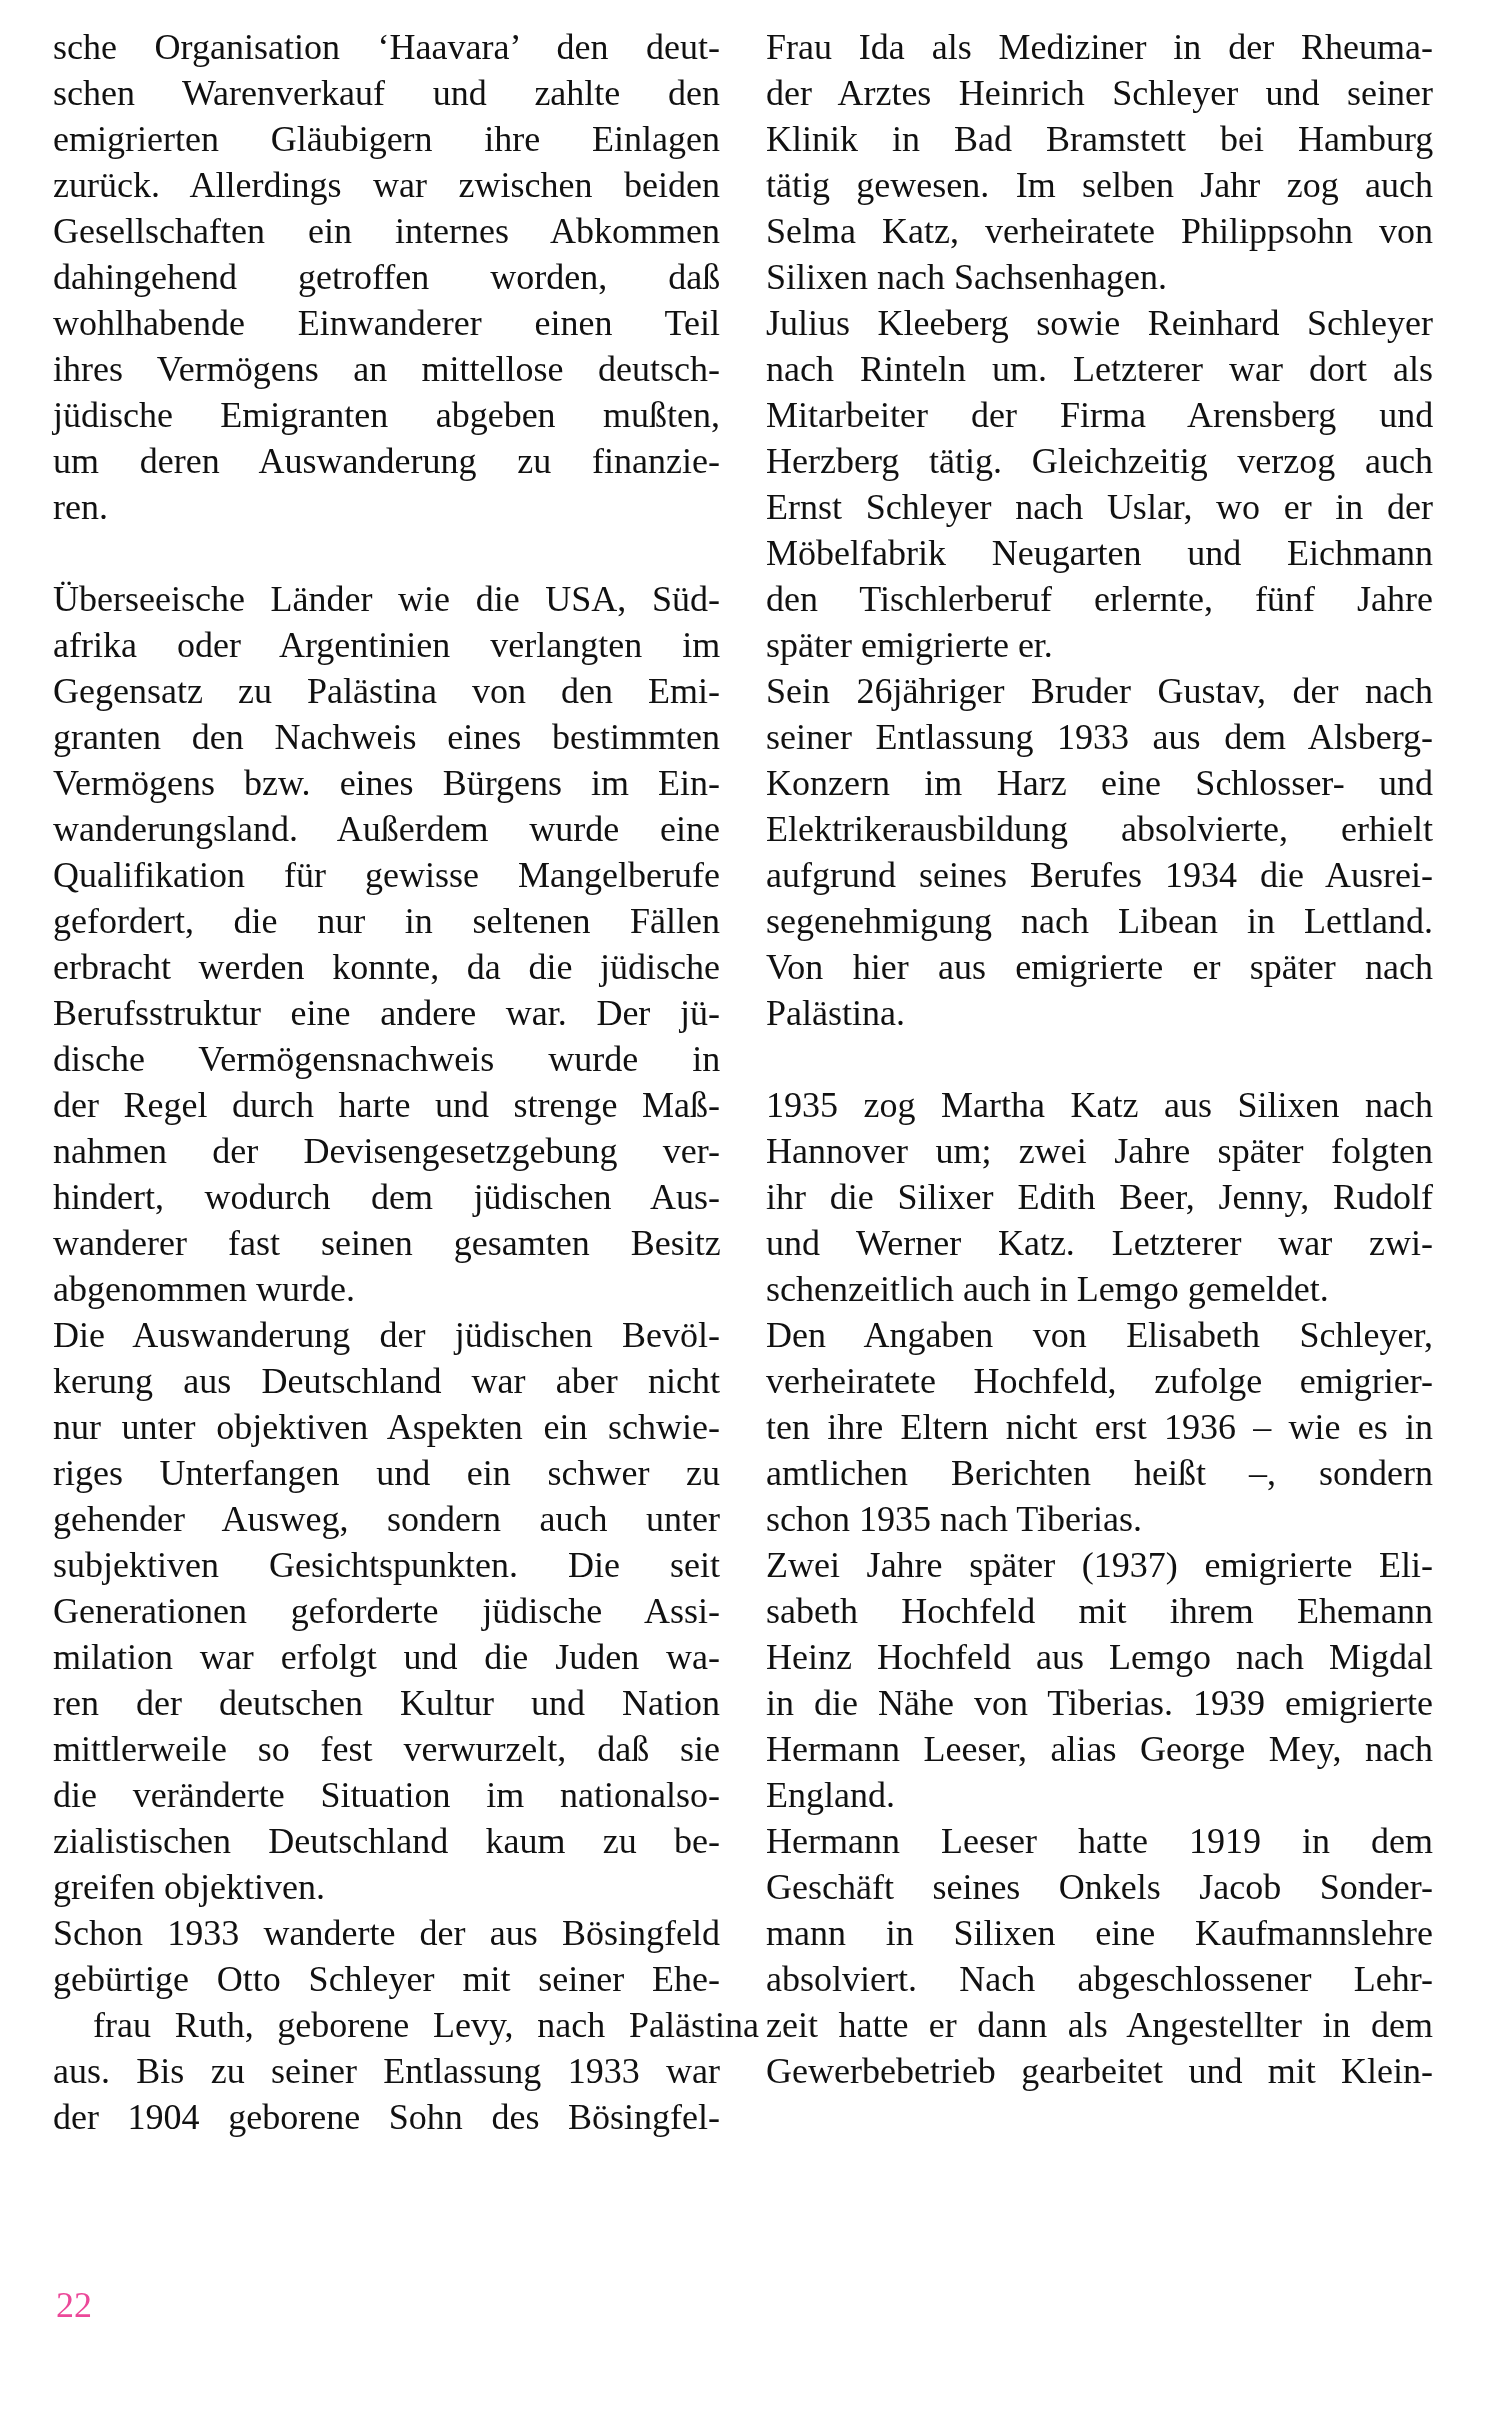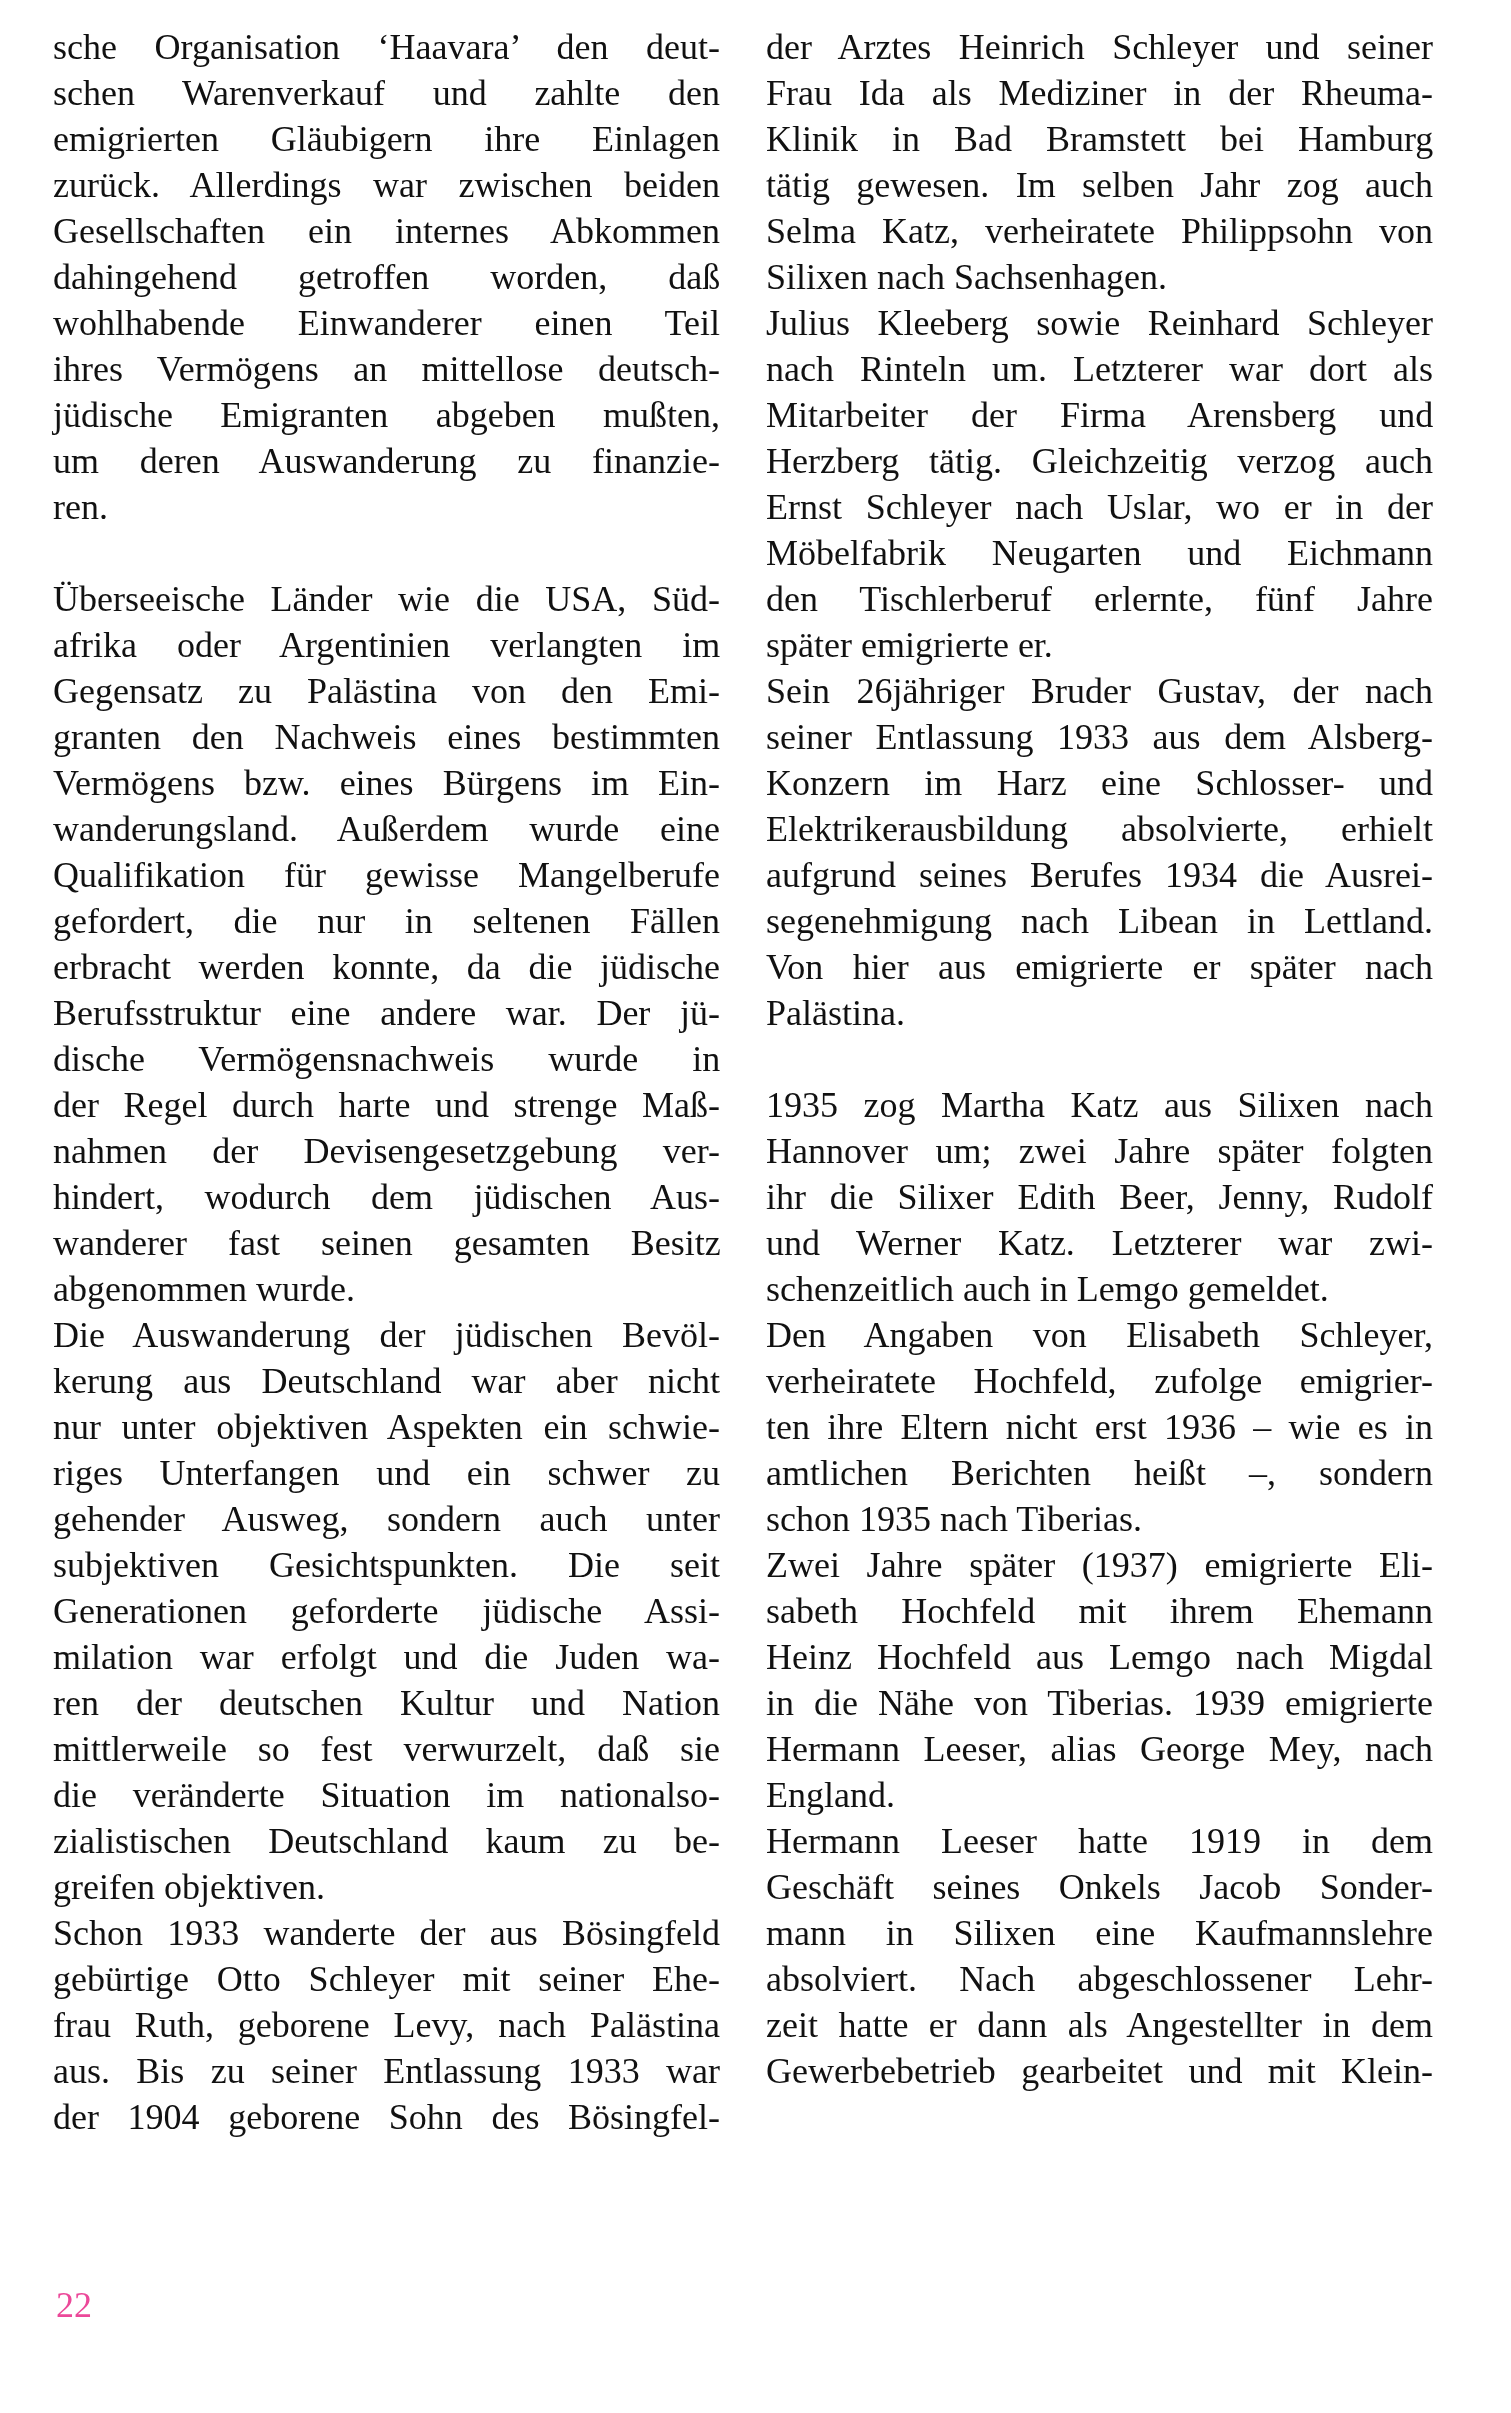--- a/index.html
+++ b/index.html
@@ -54,27 +54,27 @@
       <span class="line" style="display: block; width: auto; word-spacing: 41px;">subjektiven Gesichtspunkten. Die seit</span>
       <span class="line" style="display: block; width: auto; word-spacing: 34px;">Generationen geforderte jüdische Assi-</span>
       <span class="line" style="display: block; width: auto; word-spacing: 17.7px;">milation war erfolgt und die Juden wa-</span>
       <span class="line" style="display: block; width: auto; word-spacing: 28px;">ren der deutschen Kultur und Nation</span>
       <span class="line" style="display: block; width: auto; word-spacing: 21.6px;">mittlerweile so fest verwurzelt, daß sie</span>
       <span class="line" style="display: block; width: auto; word-spacing: 26.5px;">die veränderte Situation im nationalso-</span>
       <span class="line" style="display: block; width: auto; word-spacing: 28px;">zialistischen Deutschland kaum zu be-</span>
       <span class="line last">greifen objektiven.</span>
       <span class="line" style="display: block; width: auto; word-spacing: 15px;">Schon 1933 wanderte der aus Bösingfeld</span>
       <span class="line" style="display: block; width: auto; word-spacing: 18.6px;">gebürtige Otto Schleyer mit seiner Ehe-</span>
-      <span class="line" style="display: block; width: auto; word-spacing: 14.7px;">frau Ruth, geborene Levy, nach Palästina</span>
+      <span class="line" style="display: block; width: auto; word-spacing: 14.7px; margin-left: 40px;">frau Ruth, geborene Levy, nach Palästina</span>
       <span class="line" style="display: block; width: auto; word-spacing: 17px;">aus. Bis zu seiner Entlassung 1933 war</span>
       <span class="line" style="display: block; width: auto; word-spacing: 19.4px;">der 1904 geborene Sohn des Bösingfel-</span>
     </div>
   <div class="col right" id="col-right">
+      <span class="line" style="display: block; width: auto; word-spacing: 17.7px;">Frau Ida als Mediziner in der Rheuma-</span>
       <span class="line" style="display: block; width: auto; word-spacing: 18px;">der Arztes Heinrich Schleyer und seiner</span>
-      <span class="line" style="display: block; width: auto; word-spacing: 17.7px;">Frau Ida als Mediziner in der Rheuma-</span>
       <span class="line" style="display: block; width: auto; word-spacing: 25px;">Klinik in Bad Bramstett bei Hamburg</span>
       <span class="line" style="display: block; width: auto; word-spacing: 17px;">tätig gewesen. Im selben Jahr zog auch</span>
       <span class="line" style="display: block; width: auto; word-spacing: 16.7px;">Selma Katz, verheiratete Philippsohn von</span>
       <span class="line last">Silixen nach Sachsenhagen.</span>
       <span class="line" style="display: block; width: auto; word-spacing: 18px;">Julius Kleeberg sowie Reinhard Schleyer</span>
       <span class="line" style="display: block; width: auto; word-spacing: 17px;">nach Rinteln um. Letzterer war dort als</span>
       <span class="line" style="display: block; width: auto; word-spacing: 34px;">Mitarbeiter der Firma Arensberg und</span>
       <span class="line" style="display: block; width: auto; word-spacing: 20.4px;">Herzberg tätig. Gleichzeitig verzog auch</span>
       <span class="line" style="display: block; width: auto; word-spacing: 14.5px;">Ernst Schleyer nach Uslar, wo er in der</span>
       <span class="line" style="display: block; width: auto; word-spacing: 36px;">Möbelfabrik Neugarten und Eichmann</span>

